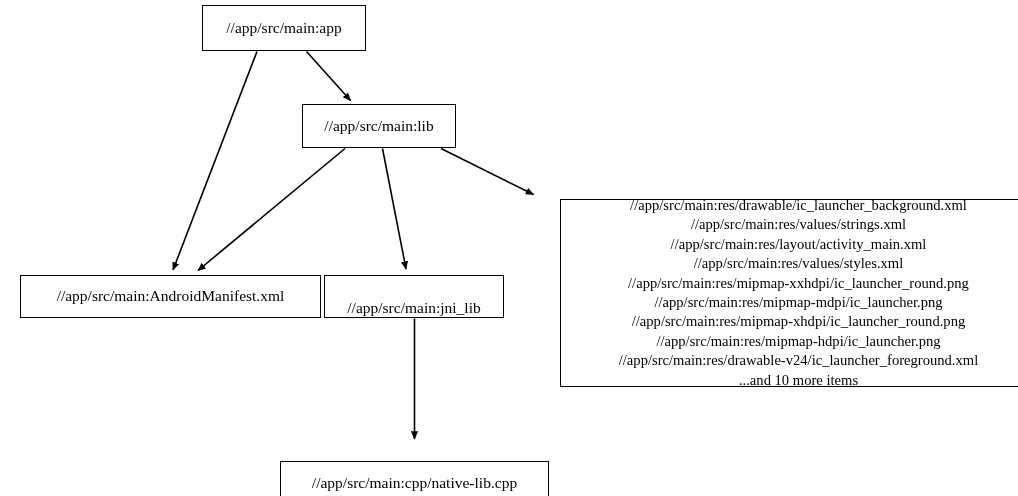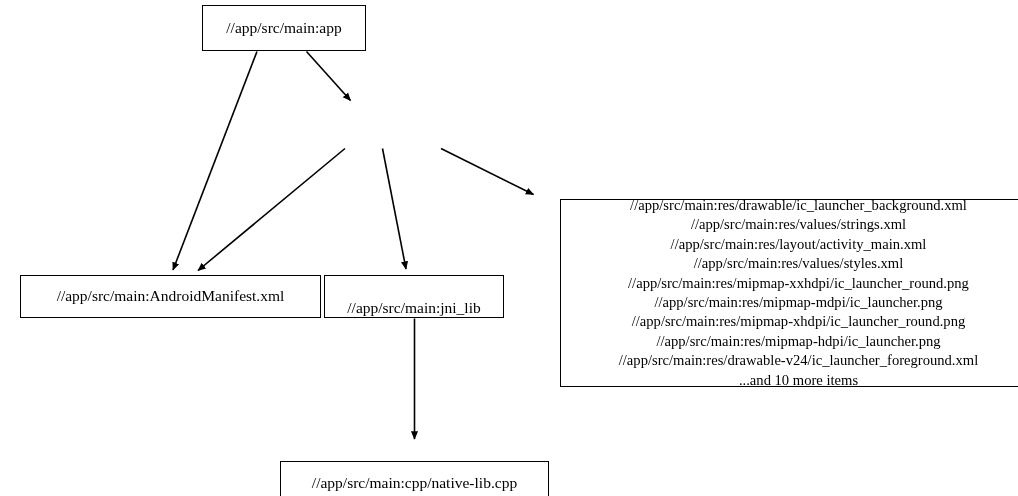--- a/index.html
+++ b/index.html
@@ -88,20 +88,23 @@
 
     <g>
       <path d="M 414.5,318.5 L 414.5,439" fill="none" stroke="#000000" stroke-width="1.6" marker-end="url(#arrow)"></path>
     </g>
   </svg>
 
   <div class="node" id="node-app">
     <span class="node-label">//app/src/main:app</span>
   </div>
 
+  <div class="node" id="node-lib">
+    <span class="node-label">//app/src/main:lib</span>
+  </div>
 
   <div class="node" id="node-manifest">
     <span class="node-label">//app/src/main:AndroidManifest.xml</span>
   </div>
 
   <div class="node" id="node-jnilib">
     <span class="node-label">//app/src/main:jni_lib</span>
   </div>
 
   <div class="node node-multiline" id="node-resources">

